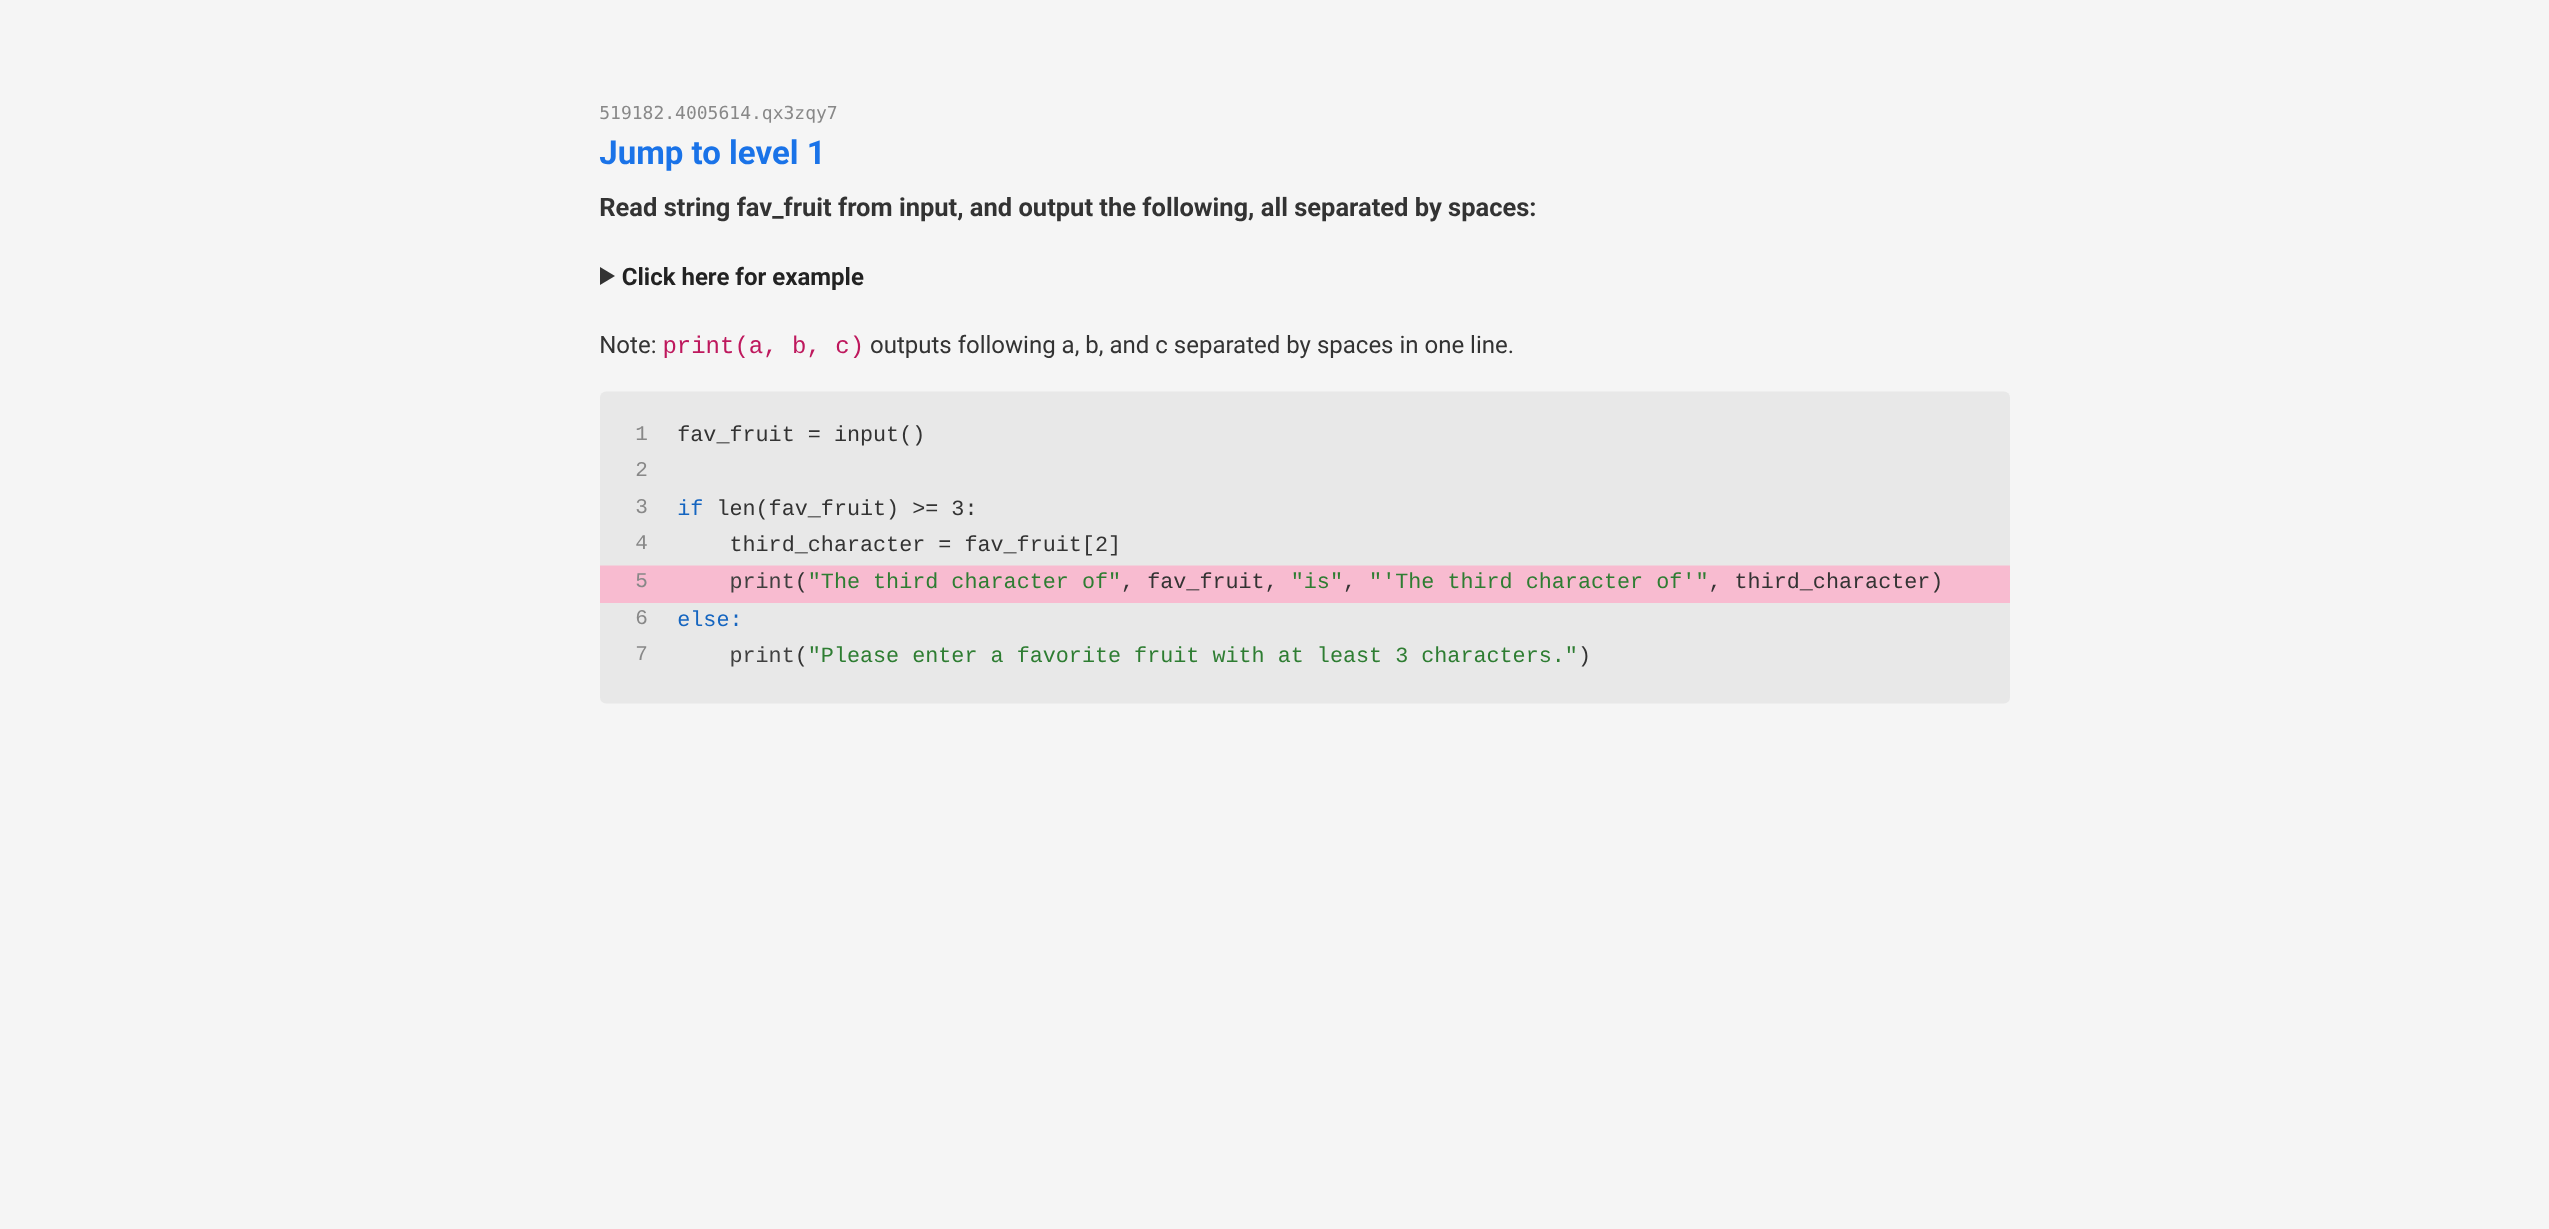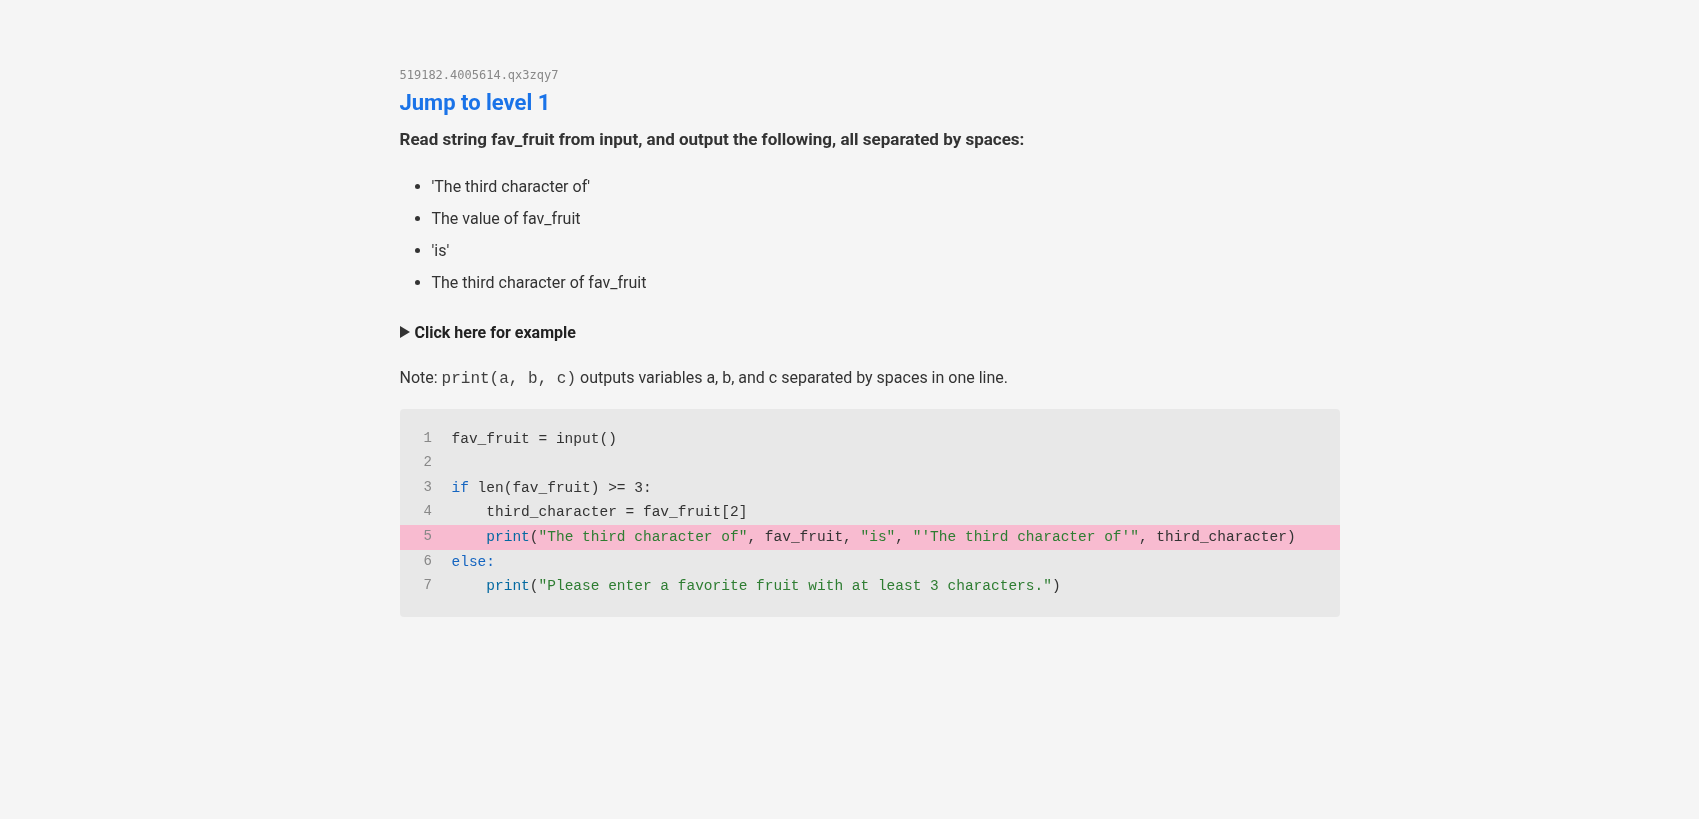--- a/index.html
+++ b/index.html
@@ -84,21 +84,21 @@
     .note-line {
       font-size: 16px;
       color: #333;
       margin-bottom: 18px;
       line-height: 1.5;
     }
 
     .note-line code {
       font-family: 'Courier New', Courier, monospace;
       background: none;
-      color: #404040;
+      color: #be185d;
     }
 
     .code-block {
       background-color: #e8e8e8;
       border-radius: 4px;
       padding: 18px 24px;
       font-family: 'Courier New', Courier, monospace;
       font-size: 14.5px;
       line-height: 1.7;
       color: #333;
@@ -116,21 +116,21 @@
       user-select: none;
       font-size: 14px;
     }
 
     .line-content {
       flex: 1;
       white-space: pre;
     }
 
     .kw-red {
-      color: #0369a1;
+      color: #404040;
     }
 
     .kw-blue {
       color: #1565c0;
     }
 
     .str-green {
       color: #2e7d32;
     }
 
@@ -156,34 +156,28 @@
 <body>
 
 <div class="page-container">
 
   <div class="meta-id">519182.4005614.qx3zqy7</div>
 
   <div class="jump-to-level">Jump to level 1</div>
 
   <div class="description">Read string fav_fruit from input, and output the following, all separated by spaces:</div>
 
-  <ul class="bullet-list">
-    <li><span>'The third character of'</span></li>
-    <li><span>The value of fav_fruit</span></li>
-    <li><span>'is'</span></li>
-    <li><span>The third character of fav_fruit</span></li>
-  </ul>
 
   <div class="example-toggle">
     <span class="triangle-icon"></span>
     <span>Click here for example</span>
   </div>
 
   <div class="note-line">
-    <span>Note: </span><code>print(a, b, c)</code><span> outputs variables a, b, and c separated by spaces in one line.</span>
+    <span>Note: </span><code>print(a, b, c)</code><span> outputs following a, b, and c separated by spaces in one line.</span>
   </div>
 
   <div class="code-block">
 
     <div class="code-line">
       <span class="line-number">1</span>
       <span class="line-content plain">fav_fruit = input()</span>
     </div>
 
     <div class="code-line">

